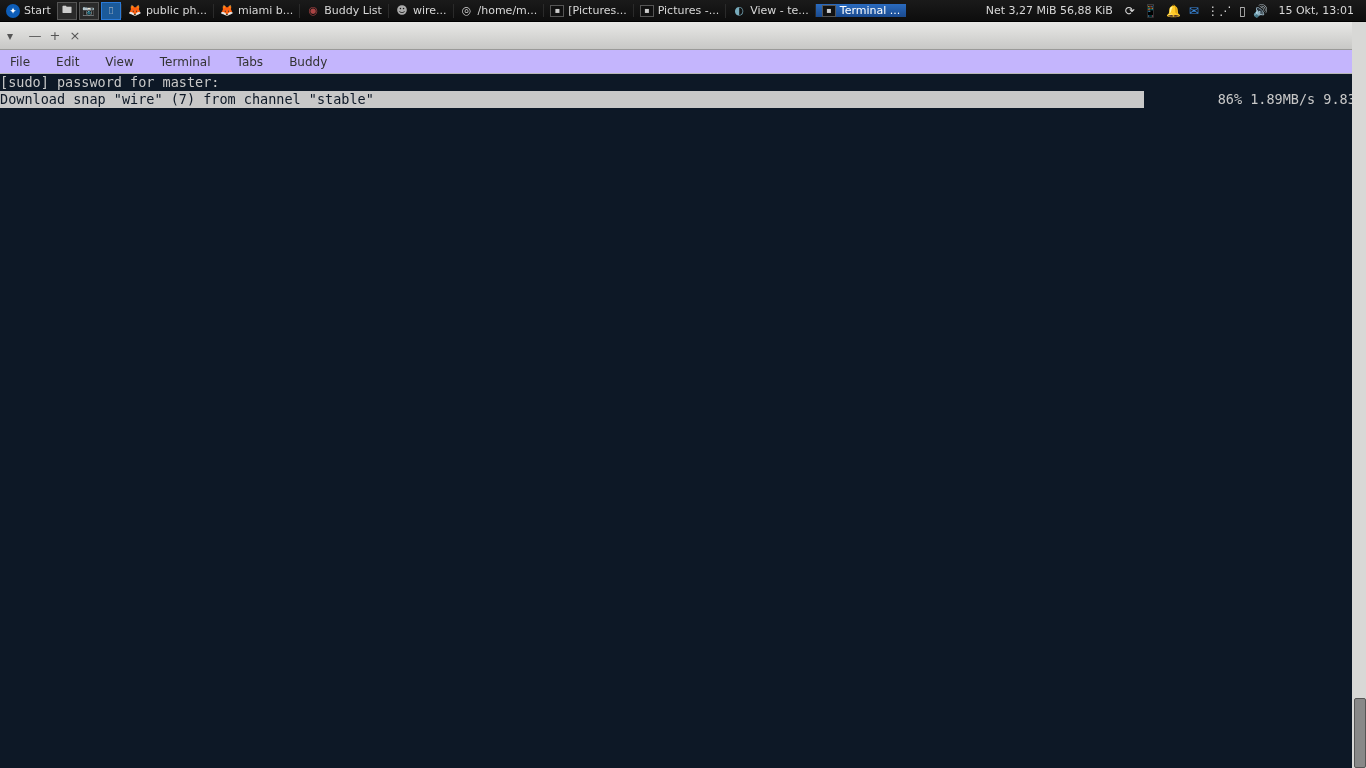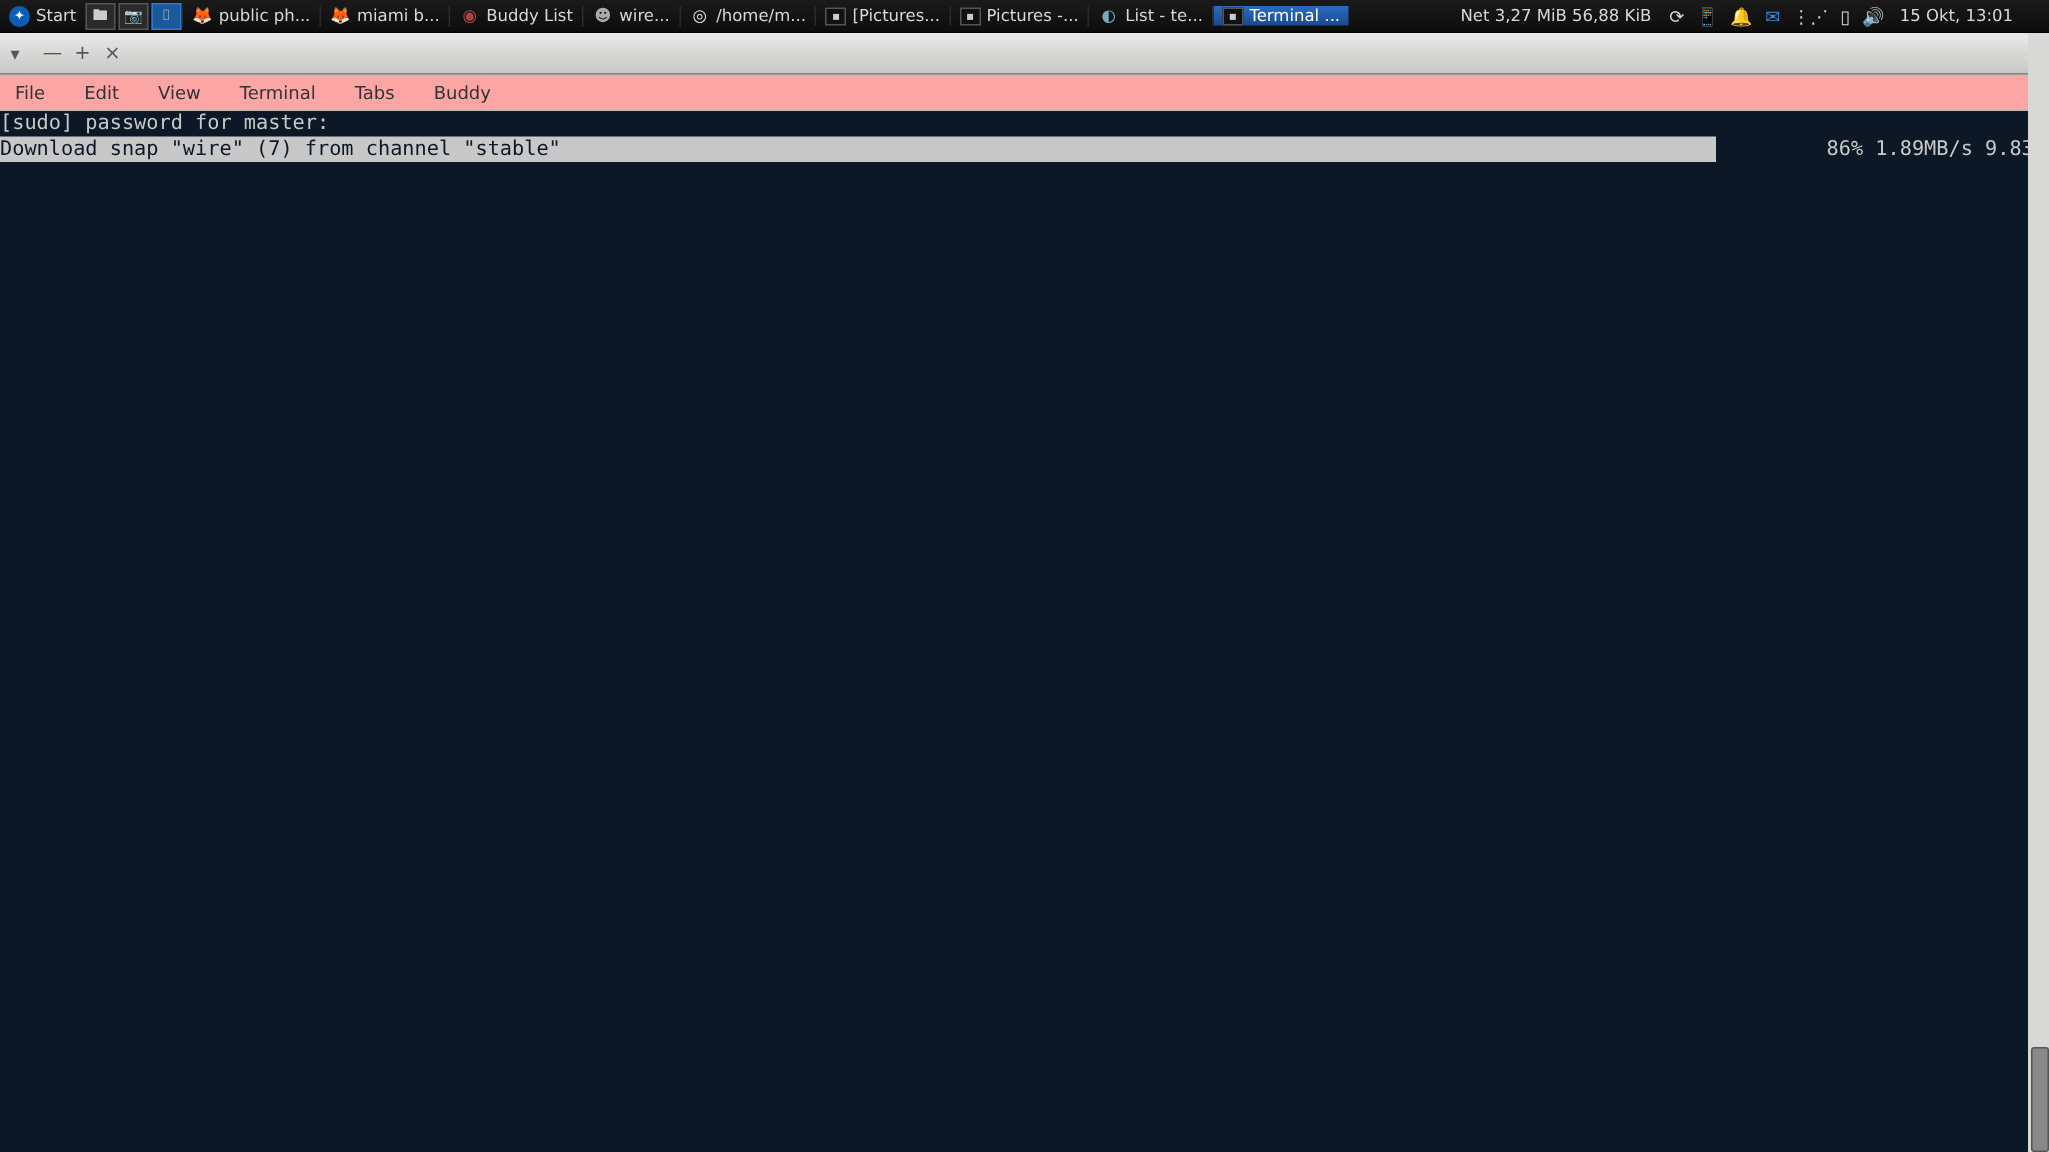--- a/index.html
+++ b/index.html
@@ -17,21 +17,21 @@
 .panel {
   height: 22px;
   background: linear-gradient(to bottom, #1a1a1a, #0d0d0d);
   display: flex;
   align-items: center;
   color: #d8d8d8;
   font-size: 11px;
   border-bottom: 1px solid #000;
 }
 .panel-left { display: flex; align-items: center; flex: 1; overflow: hidden; }
-.panel-right { display: flex; align-items: center; gap: 4px; padding-right: 20px; }
+.panel-right { display: flex; align-items: center; gap: 4px; padding-right: 8px; }
 .start {
   display: flex; align-items: center; gap: 4px;
   padding: 0 6px; height: 100%;
 }
 .xfce-logo {
   width: 14px; height: 14px; background: #0d5db8; border-radius: 50%;
   display: flex; align-items: center; justify-content: center;
   font-size: 9px; color: #fff;
 }
 .tray-icons { display: flex; gap: 2px; align-items: center; }
@@ -88,21 +88,21 @@
 }
 .titlebar .dropdown-btn {
   width: 20px; text-align: center; color: #555; cursor: pointer;
 }
 .titlebar .title { flex: 1; text-align: center; }
 .win-controls { display: flex; gap: 6px; padding: 0 8px; }
 .win-btn { width: 14px; height: 14px; display:flex; align-items:center; justify-content:center; color:#555; cursor:pointer; font-size: 13px; }
 
 .menubar {
   height: 24px;
-  background: #fca5a5;
+  background: #c4b5fd;
   display: flex;
   align-items: center;
   padding: 0 6px;
   gap: 18px;
   color: #333;
   font-size: 12px;
   border-bottom: 1px solid #b8b8b6;
 }
 .menu-item { cursor: pointer; padding: 2px 4px; }
 
@@ -205,21 +205,21 @@
     <div class="task-item">
       <span class="task-icon termicon">▪</span>
       <span>[Pictures...</span>
     </div>
     <div class="task-item">
       <span class="task-icon termicon">▪</span>
       <span>Pictures -...</span>
     </div>
     <div class="task-item">
       <span class="task-icon inbox">◐</span>
-      <span>List - te...</span>
+      <span>View - te...</span>
     </div>
     <div class="task-item active">
       <span class="task-icon termicon">▪</span>
       <span>Terminal ...</span>
     </div>
   </div>
 
   <div class="panel-right">
     <span class="net-stats">Net 3,27 MiB 56,88 KiB</span>
     <span class="sys-icon">⟳</span>

